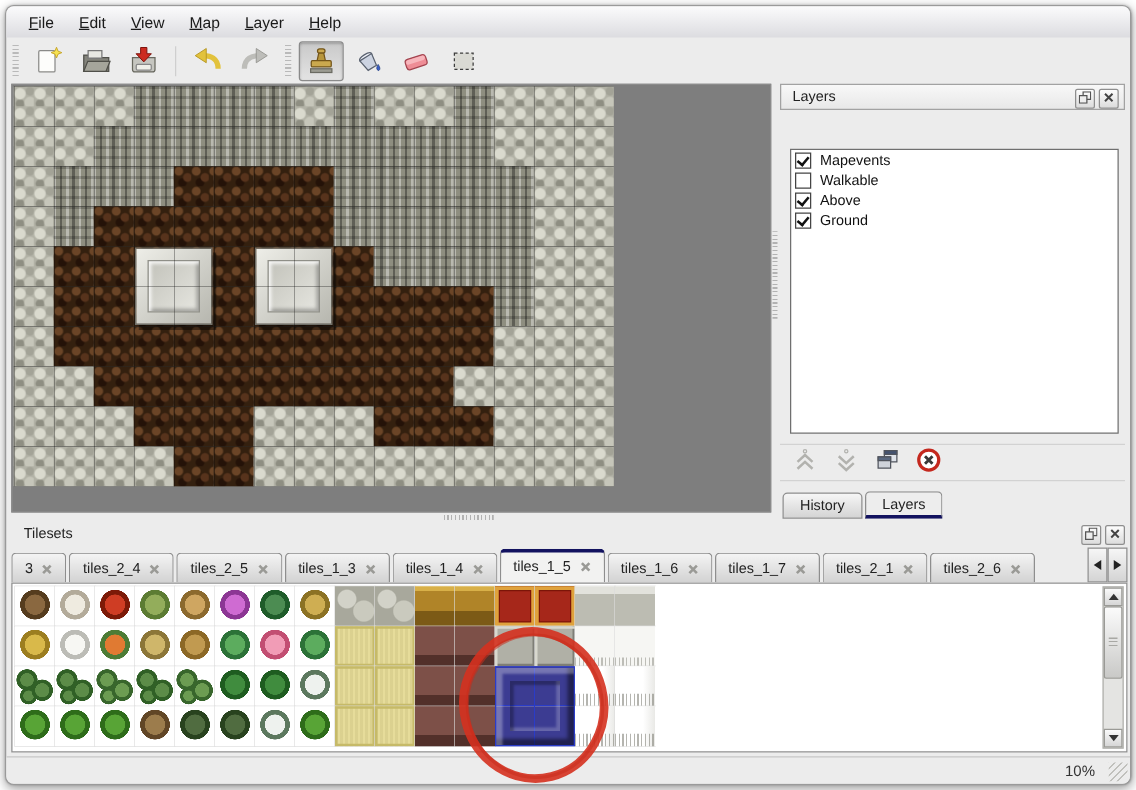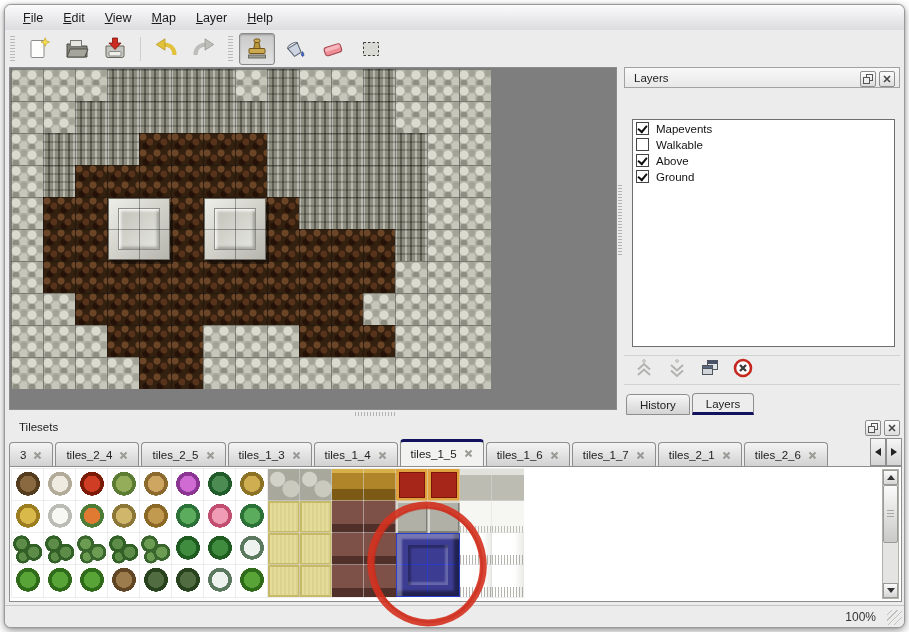--- a/index.html
+++ b/index.html
@@ -628,21 +628,21 @@
         <div class="ts-tile tt-blue" style="left: 386px; top: 98px;"></div>
         <div class="ts-tile tt-blue" style="left: 418px; top: 98px;"></div>
         <div class="ts-tile tt-curtain" style="left: 450px; top: 98px;"></div>
         <div class="ts-tile tt-curtain" style="left: 482px; top: 98px;"></div>
         <div class="ts-tile tt-empty" style="left: 514px; top: 98px;"></div>
         <div class="blue-overlay" style="left: 386px; top: 66px;"></div>
       </div>
   </div>
 
   <div class="statusbar">
-    <span class="zoom">100%</span>
+    <span class="zoom">10%</span>
     <span class="resize-grip"></span>
   </div>
 
   <svg class="annotation-svg" viewBox="0 0 166 146">
     <ellipse cx="80" cy="70" rx="56" ry="59" fill="none" stroke="#d5311f" stroke-width="7" opacity="0.9" transform="rotate(-14 80 70)"></ellipse>
     <ellipse cx="81" cy="71" rx="54" ry="57" fill="none" stroke="#c92c1c" stroke-width="2.5" opacity="0.55" transform="rotate(-10 81 71)"></ellipse>
   </svg>
 
 </div>
 

